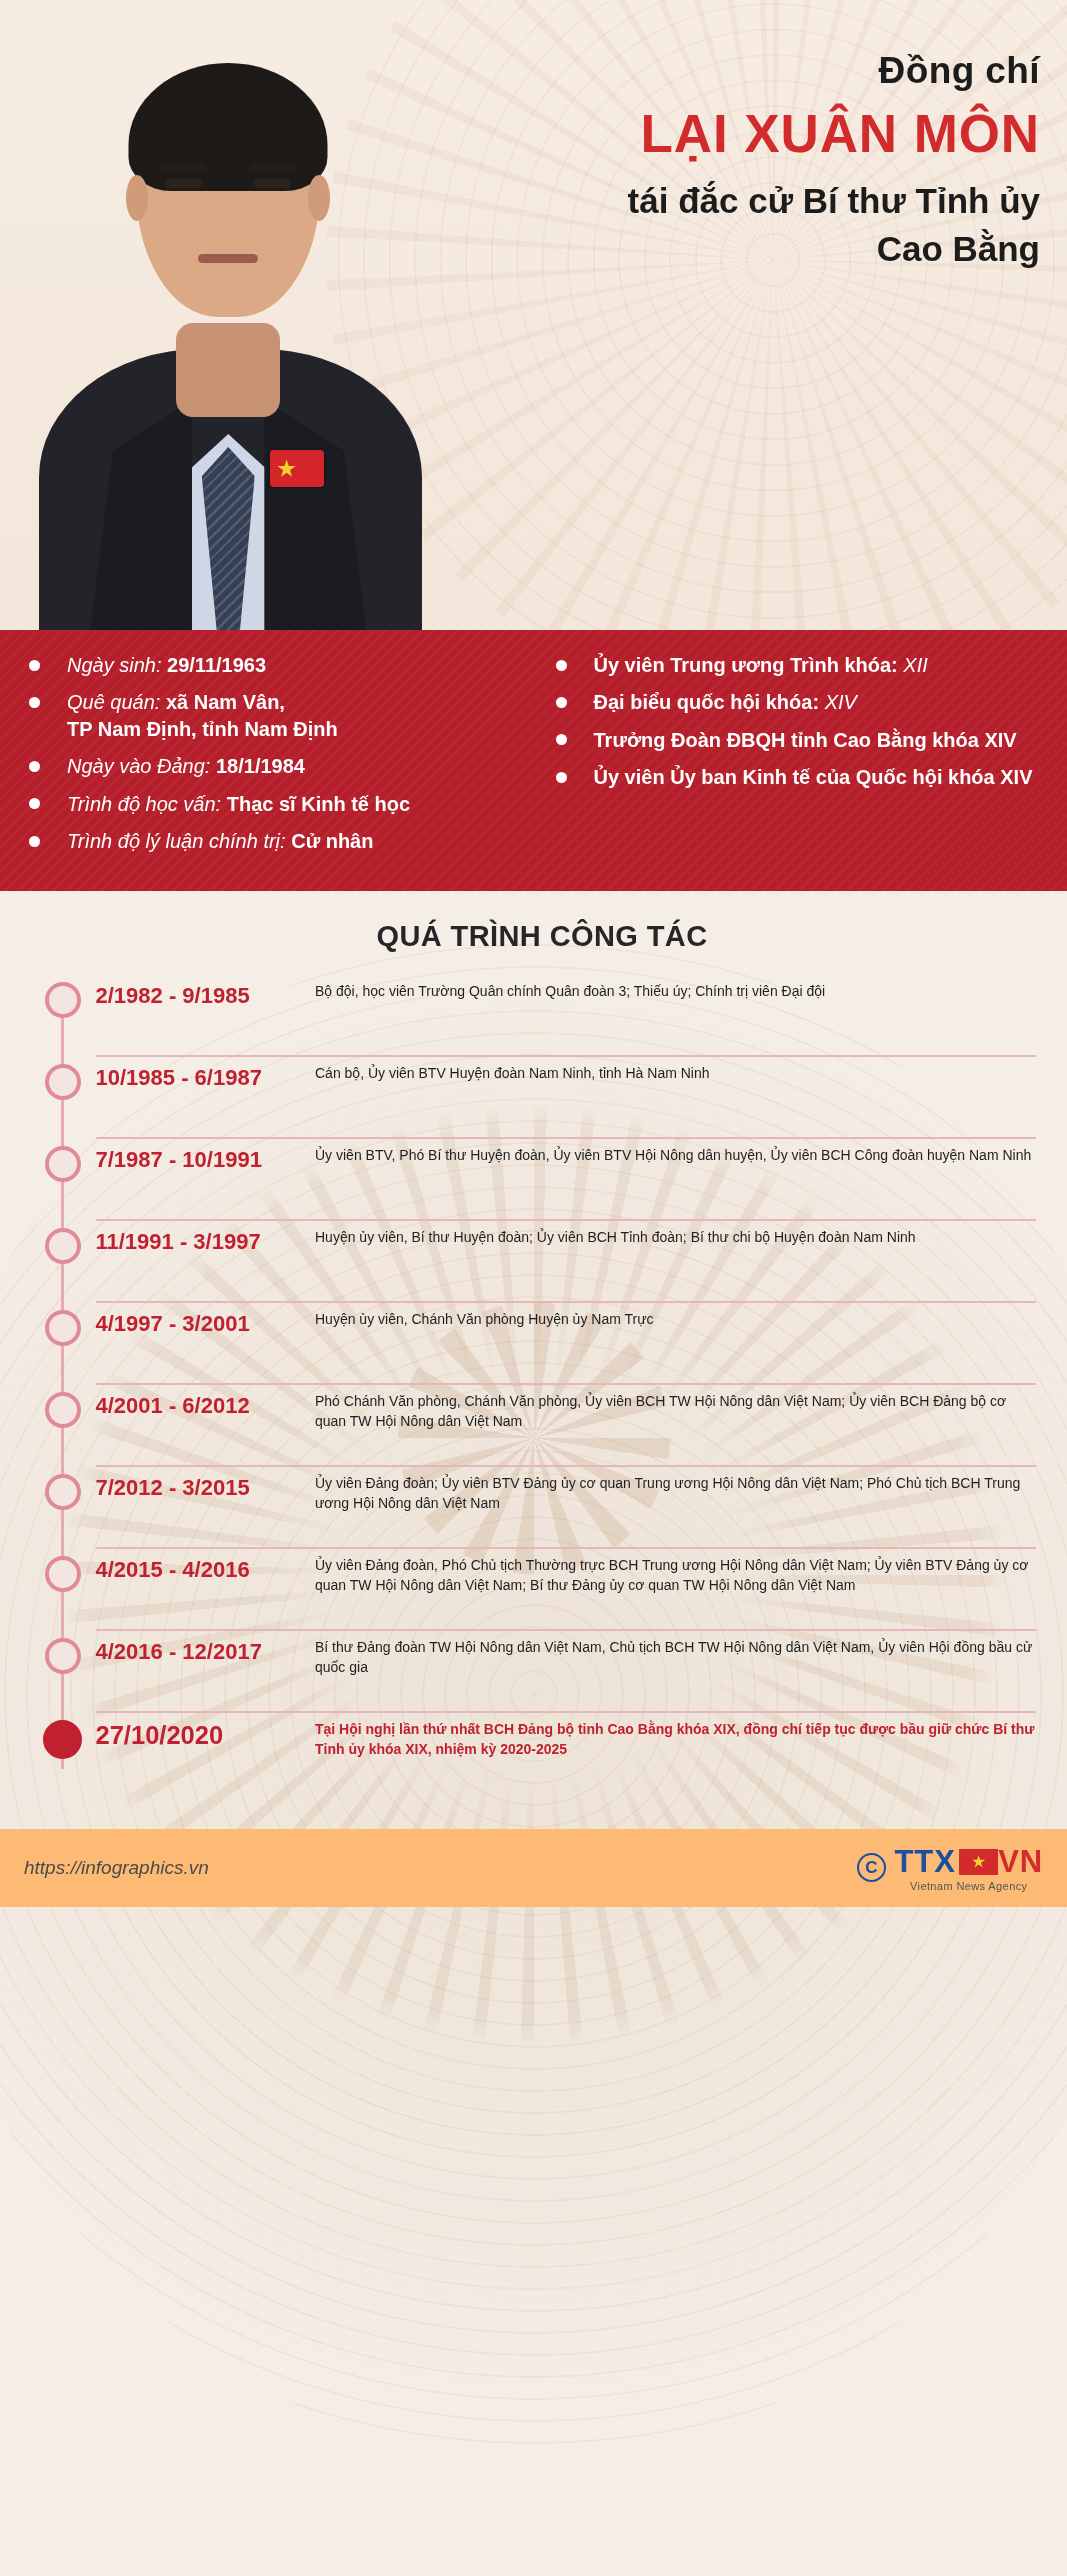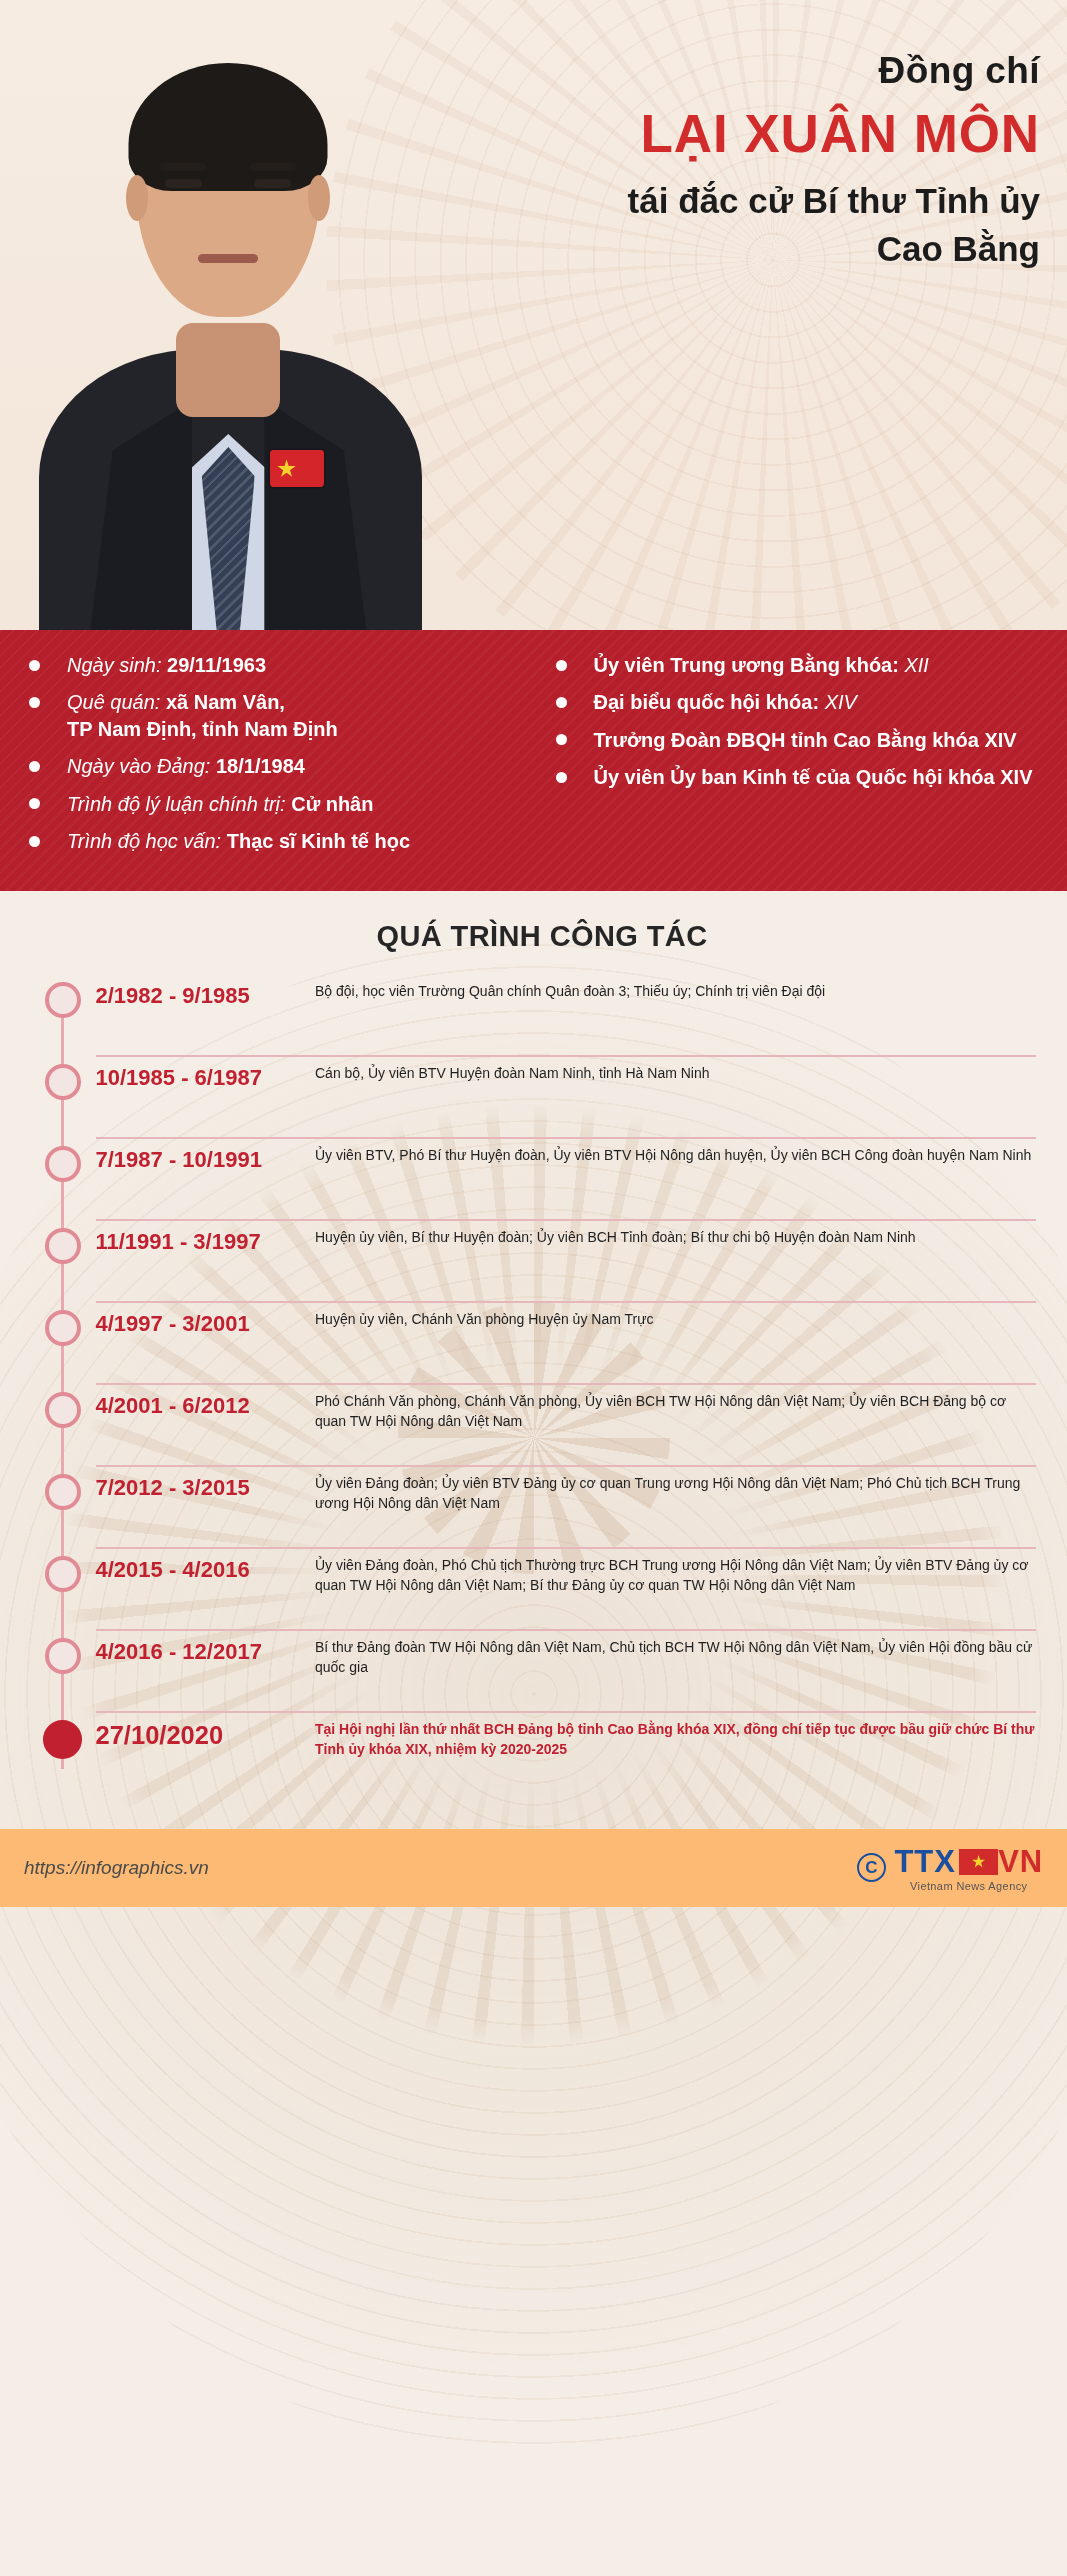--- a/index.html
+++ b/index.html
@@ -517,37 +517,37 @@
       </div>
 
       <div class="fact">
         <span class="bullet"></span>
         <span class="fact-text"><span class="lbl">Ngày vào Đảng:</span>
           <span class="val">18/1/1984</span></span>
       </div>
 
       <div class="fact">
         <span class="bullet"></span>
+        <span class="fact-text"><span class="lbl">Trình độ học vấn:</span>
+          <span class="val">Thạc sĩ Kinh tế học</span></span>
+      </div>
+
+      <div class="fact">
+        <span class="bullet"></span>
         <span class="fact-text"><span class="lbl">Trình độ lý luận chính trị:</span>
           <span class="val">Cử nhân</span></span>
       </div>
 
-      <div class="fact">
-        <span class="bullet"></span>
-        <span class="fact-text"><span class="lbl">Trình độ học vấn:</span>
-          <span class="val">Thạc sĩ Kinh tế học</span></span>
-      </div>
-
     </div>
 
     <div class="facts-col right">
 
       <div class="fact">
         <span class="bullet"></span>
-        <span class="fact-text"><span class="val">Ủy viên Trung ương Bằng khóa:</span>
+        <span class="fact-text"><span class="val">Ủy viên Trung ương Trình khóa:</span>
           <span class="val italic">XII</span></span>
       </div>
 
       <div class="fact">
         <span class="bullet"></span>
         <span class="fact-text"><span class="val">Đại biểu quốc hội khóa:</span>
           <span class="val italic">XIV</span></span>
       </div>
 
       <div class="fact">

